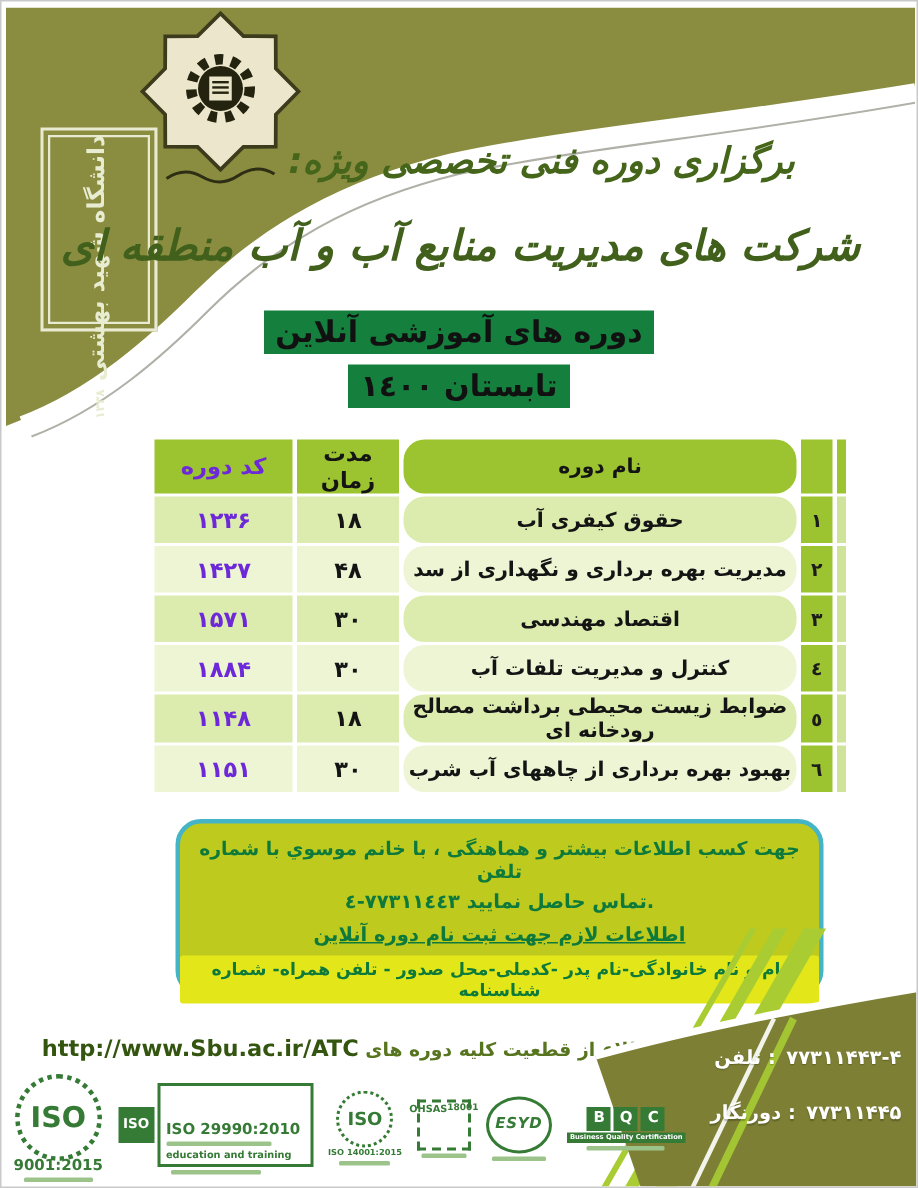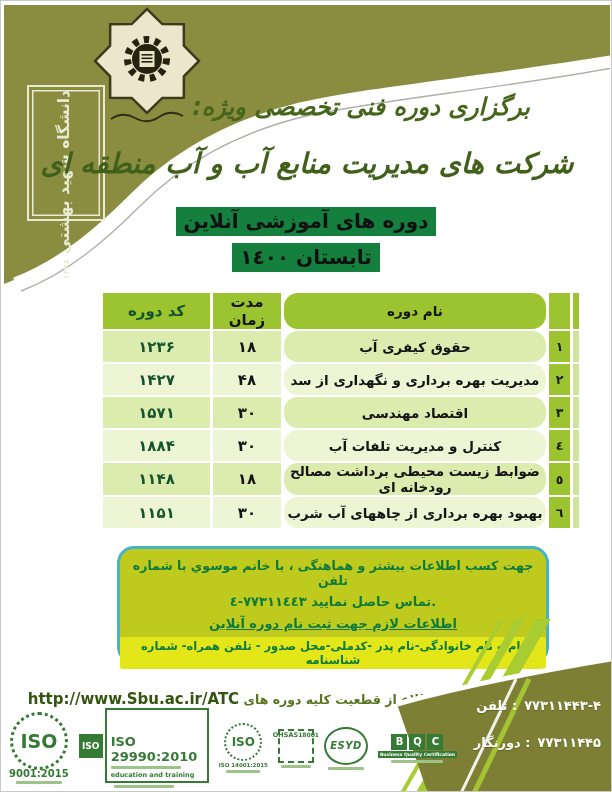--- a/index.html
+++ b/index.html
@@ -31,21 +31,21 @@
 
   
   table.courses{position:absolute;left:99px;top:290px;border-collapse:separate;
                 border-spacing:3px 2px;direction:rtl;}
   table.courses td{vertical-align:middle;text-align:center;padding:0;}
   .th{background:#9cc430;color:#fdfdf5;font-size:12.5px;font-weight:bold;height:28px;}
   td.edge{width:6px;}
   td.numc{width:21px;background:#9cc430;color:#1c1c1c;font-weight:bold;font-size:12.5px;}
   td.namec{width:262px;font-weight:bold;font-size:13.5px;color:#141414;border-radius:14px;}
   td.durc{width:68px;font-weight:bold;font-size:15px;color:#141414;}
-  td.codec{width:107px;font-weight:bold;font-size:15px;color:#14532d;}
+  td.codec{width:92px;font-weight:bold;font-size:15px;color:#6d28d9;}
   tr.r{height:31px;}
   tr.odd td.cell{background:#dcecae;}
   tr.even td.cell{background:#edf5d4;}
   tr.r td.edge{background:#cfe39b;}
 
   
   .info-box{position:absolute;left:116px;top:545px;width:432px;height:118px;background:#bfca1f;
             border:3px solid #45b4c6;border-radius:17px;box-sizing:border-box;
             text-align:center;color:#0d7a3c;font-weight:800;direction:rtl;padding-top:9px;}
   .info-box .l1{font-size:12.5px;}
@@ -72,21 +72,21 @@
            color:#357a35;}
   .lg{text-align:center;}
   .bar{height:3px;background:#9cc48a;margin:2px auto 0;border-radius:1px;}
   .c-big{width:52px;height:52px;border:3px dotted #357a35;border-radius:50%;margin:0 auto;
          display:flex;align-items:center;justify-content:center;font-size:19px;font-weight:900;}
   .std1{font-size:10px;font-weight:800;margin-top:-2px;}
   .l2-wrap{display:flex;align-items:center;}
   .sq-iso{width:24px;height:24px;background:#357a35;color:#fff;font-size:9px;font-weight:900;
           display:flex;align-items:center;justify-content:center;}
   .panel{border:2px solid #357a35;padding:2px 4px;margin-left:2px;text-align:left;width:92px;}
-  .p-t{font-size:13px;font-weight:900;margin-top:22px;}
+  .p-t{font-size:10px;font-weight:900;margin-top:22px;}
   .p-s{font-size:6.5px;font-weight:700;margin-top:2px;}
   .c-mid{width:34px;height:34px;border:2.5px dotted #357a35;border-radius:50%;margin:0 auto;
          display:flex;align-items:center;justify-content:center;font-size:12px;font-weight:900;}
   .std2{font-size:5.5px;font-weight:800;margin-top:1px;}
   .ohsas-box{width:32px;height:30px;border:2px dashed #357a35;margin:0 auto;display:flex;
              align-items:flex-start;justify-content:center;}
   .oh-t{font-size:6.5px;font-weight:900;}
   .oh-s{font-size:6px;font-weight:800;}
   .esyd{width:40px;height:34px;border:2.5px solid #357a35;border-radius:50%;margin:0 auto;
         display:flex;align-items:center;justify-content:center;font-size:10px;font-weight:900;

